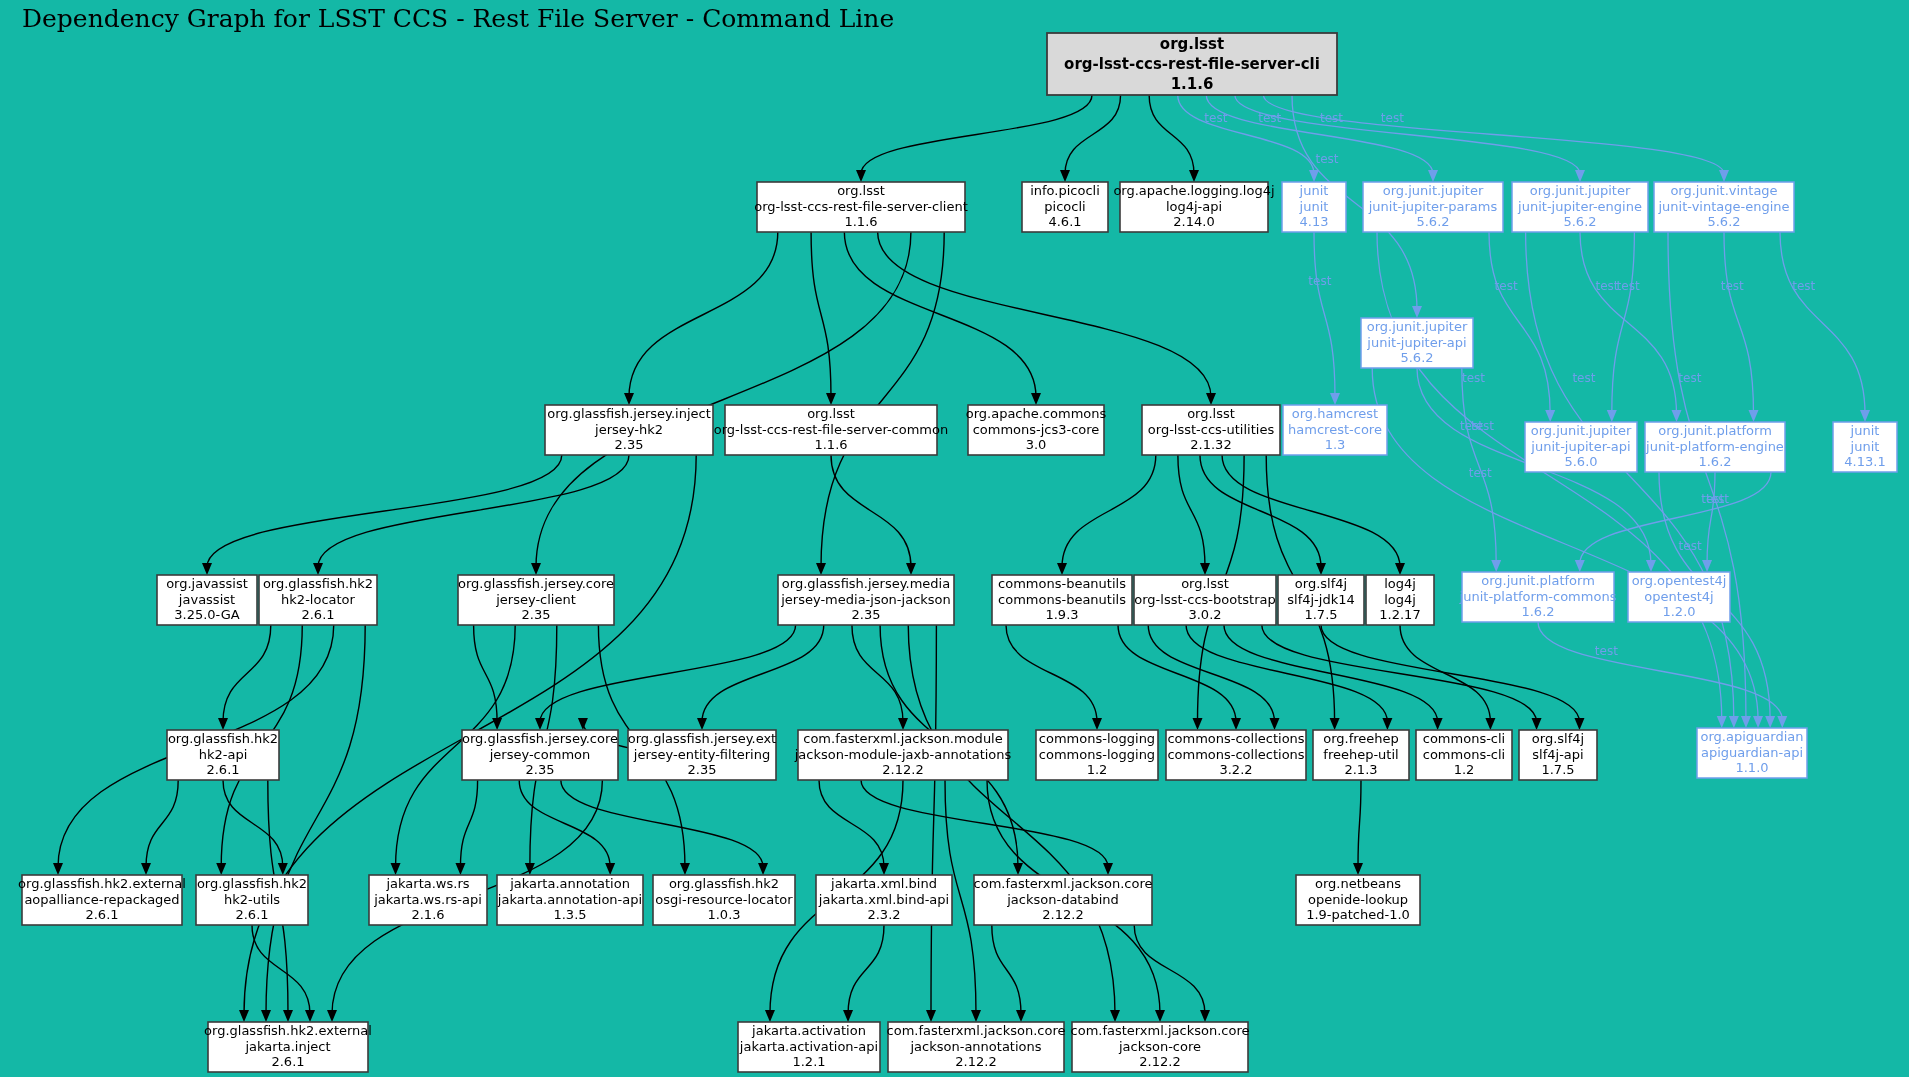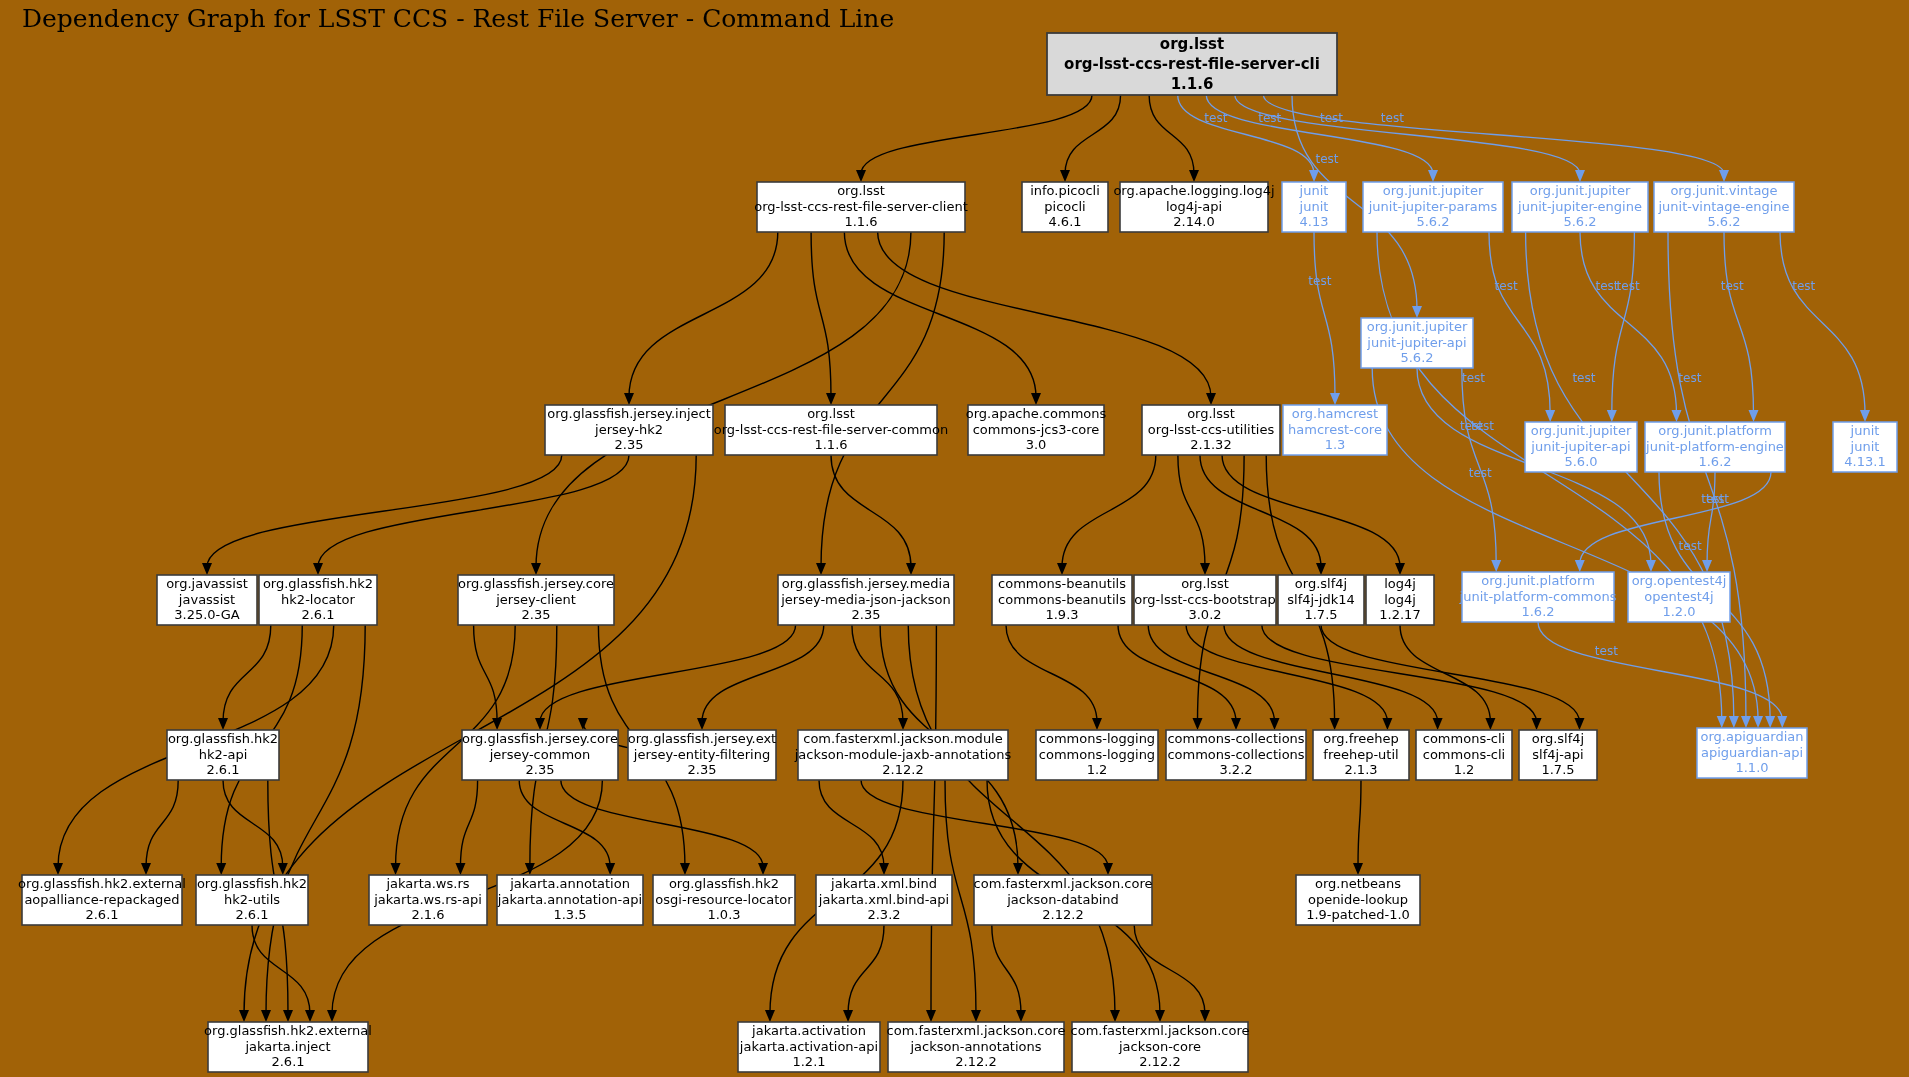--- a/index.html
+++ b/index.html
@@ -4,21 +4,21 @@
 <style>
   html, body {
     margin: 0;
     padding: 0;
     background: #ffffff;
   }
   #canvas {
     position: relative;
     width: 1909px;
     height: 1077px;
-    background: #a16207;
+    background: #14b8a6;
     overflow: hidden;
     font-family: "DejaVu Sans", sans-serif;
   }
   #title {
     position: absolute;
     left: 22px;
     top: 4px;
     font-family: "DejaVu Serif", serif;
     font-size: 25px;
     color: #000000;

